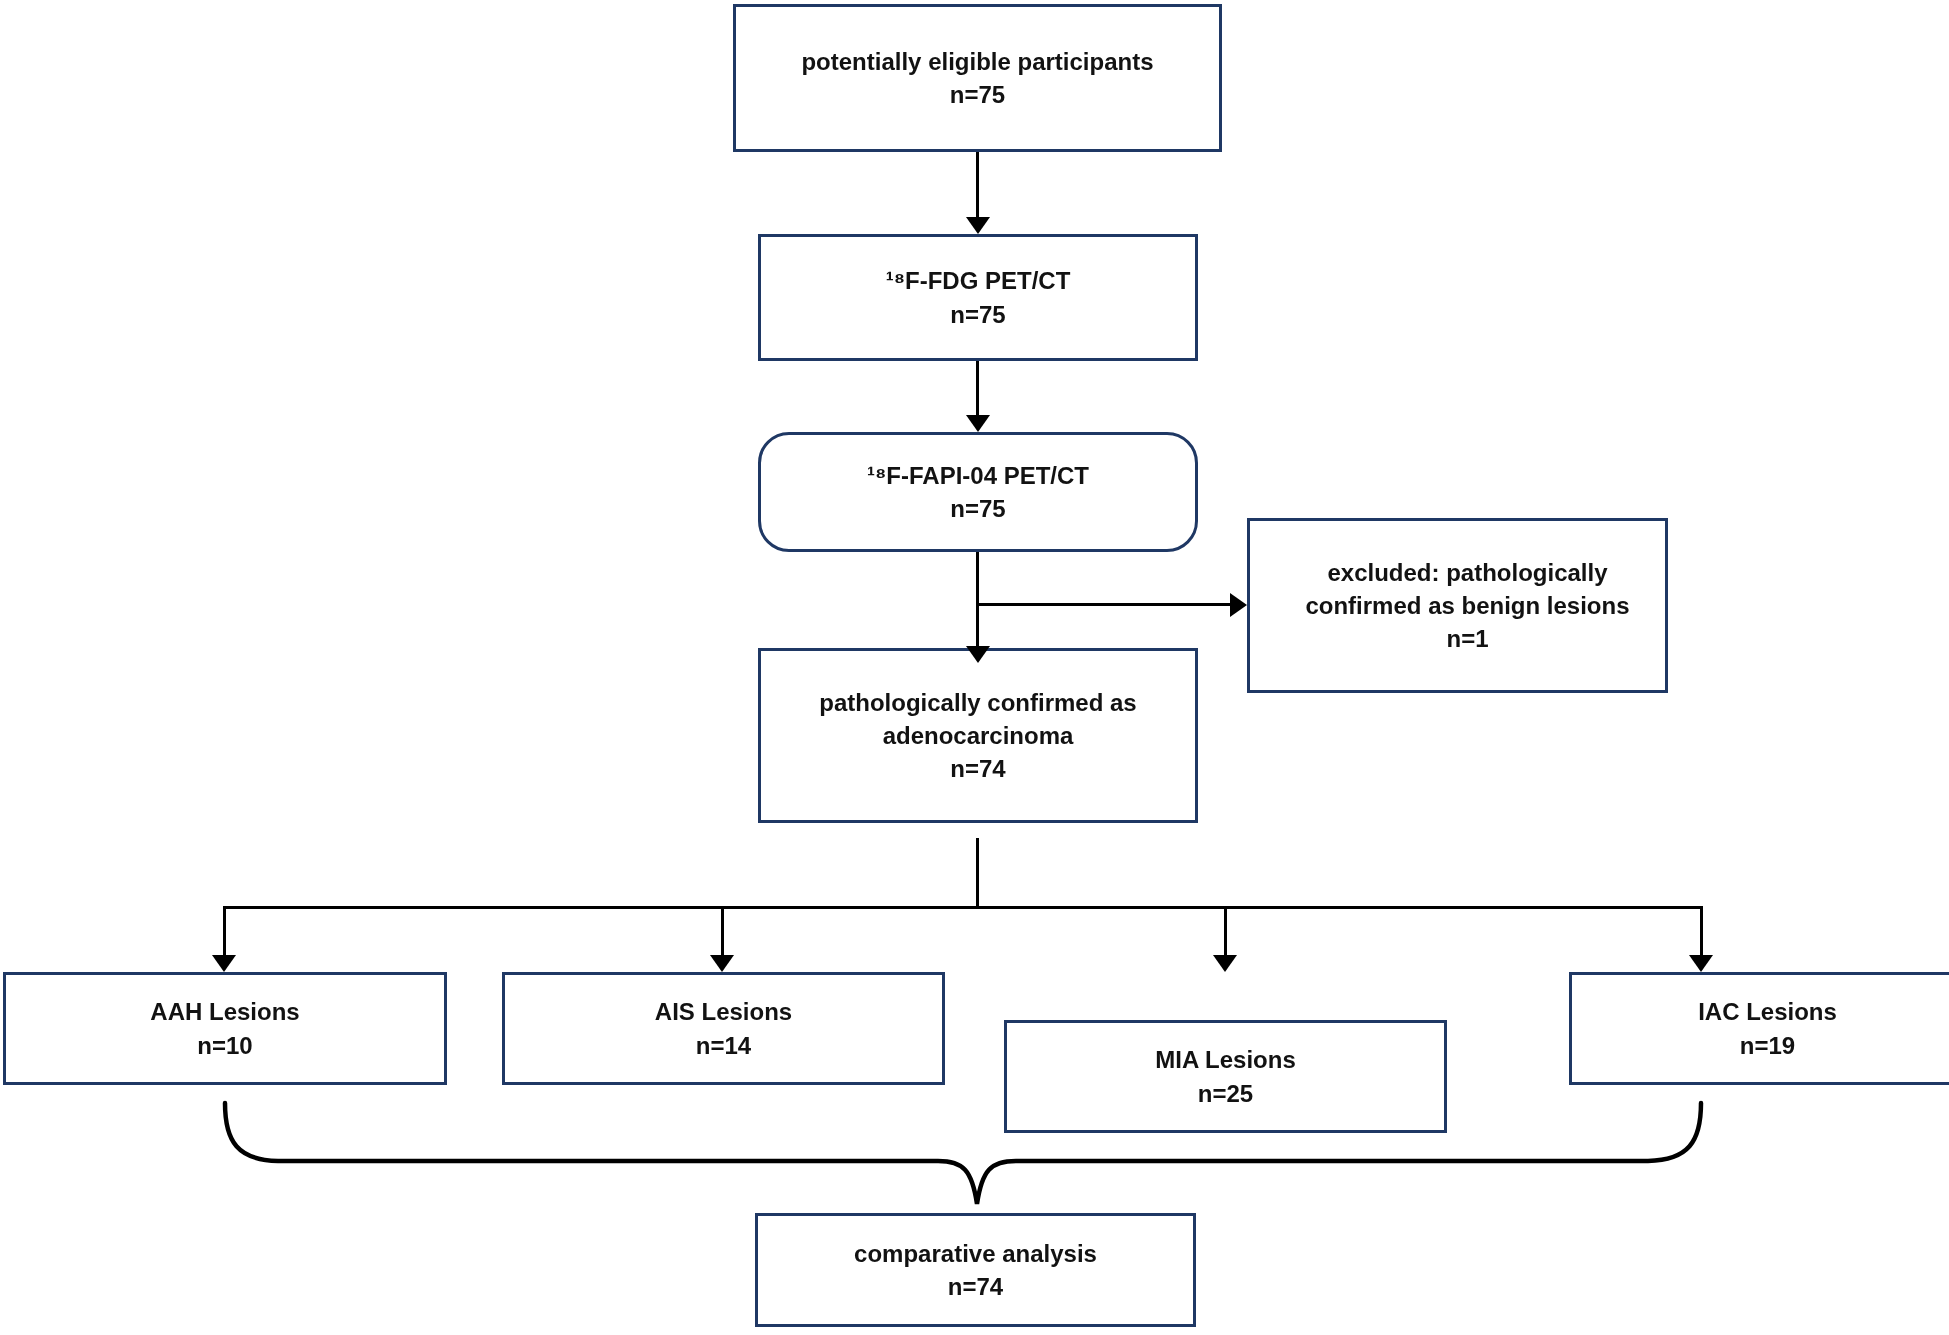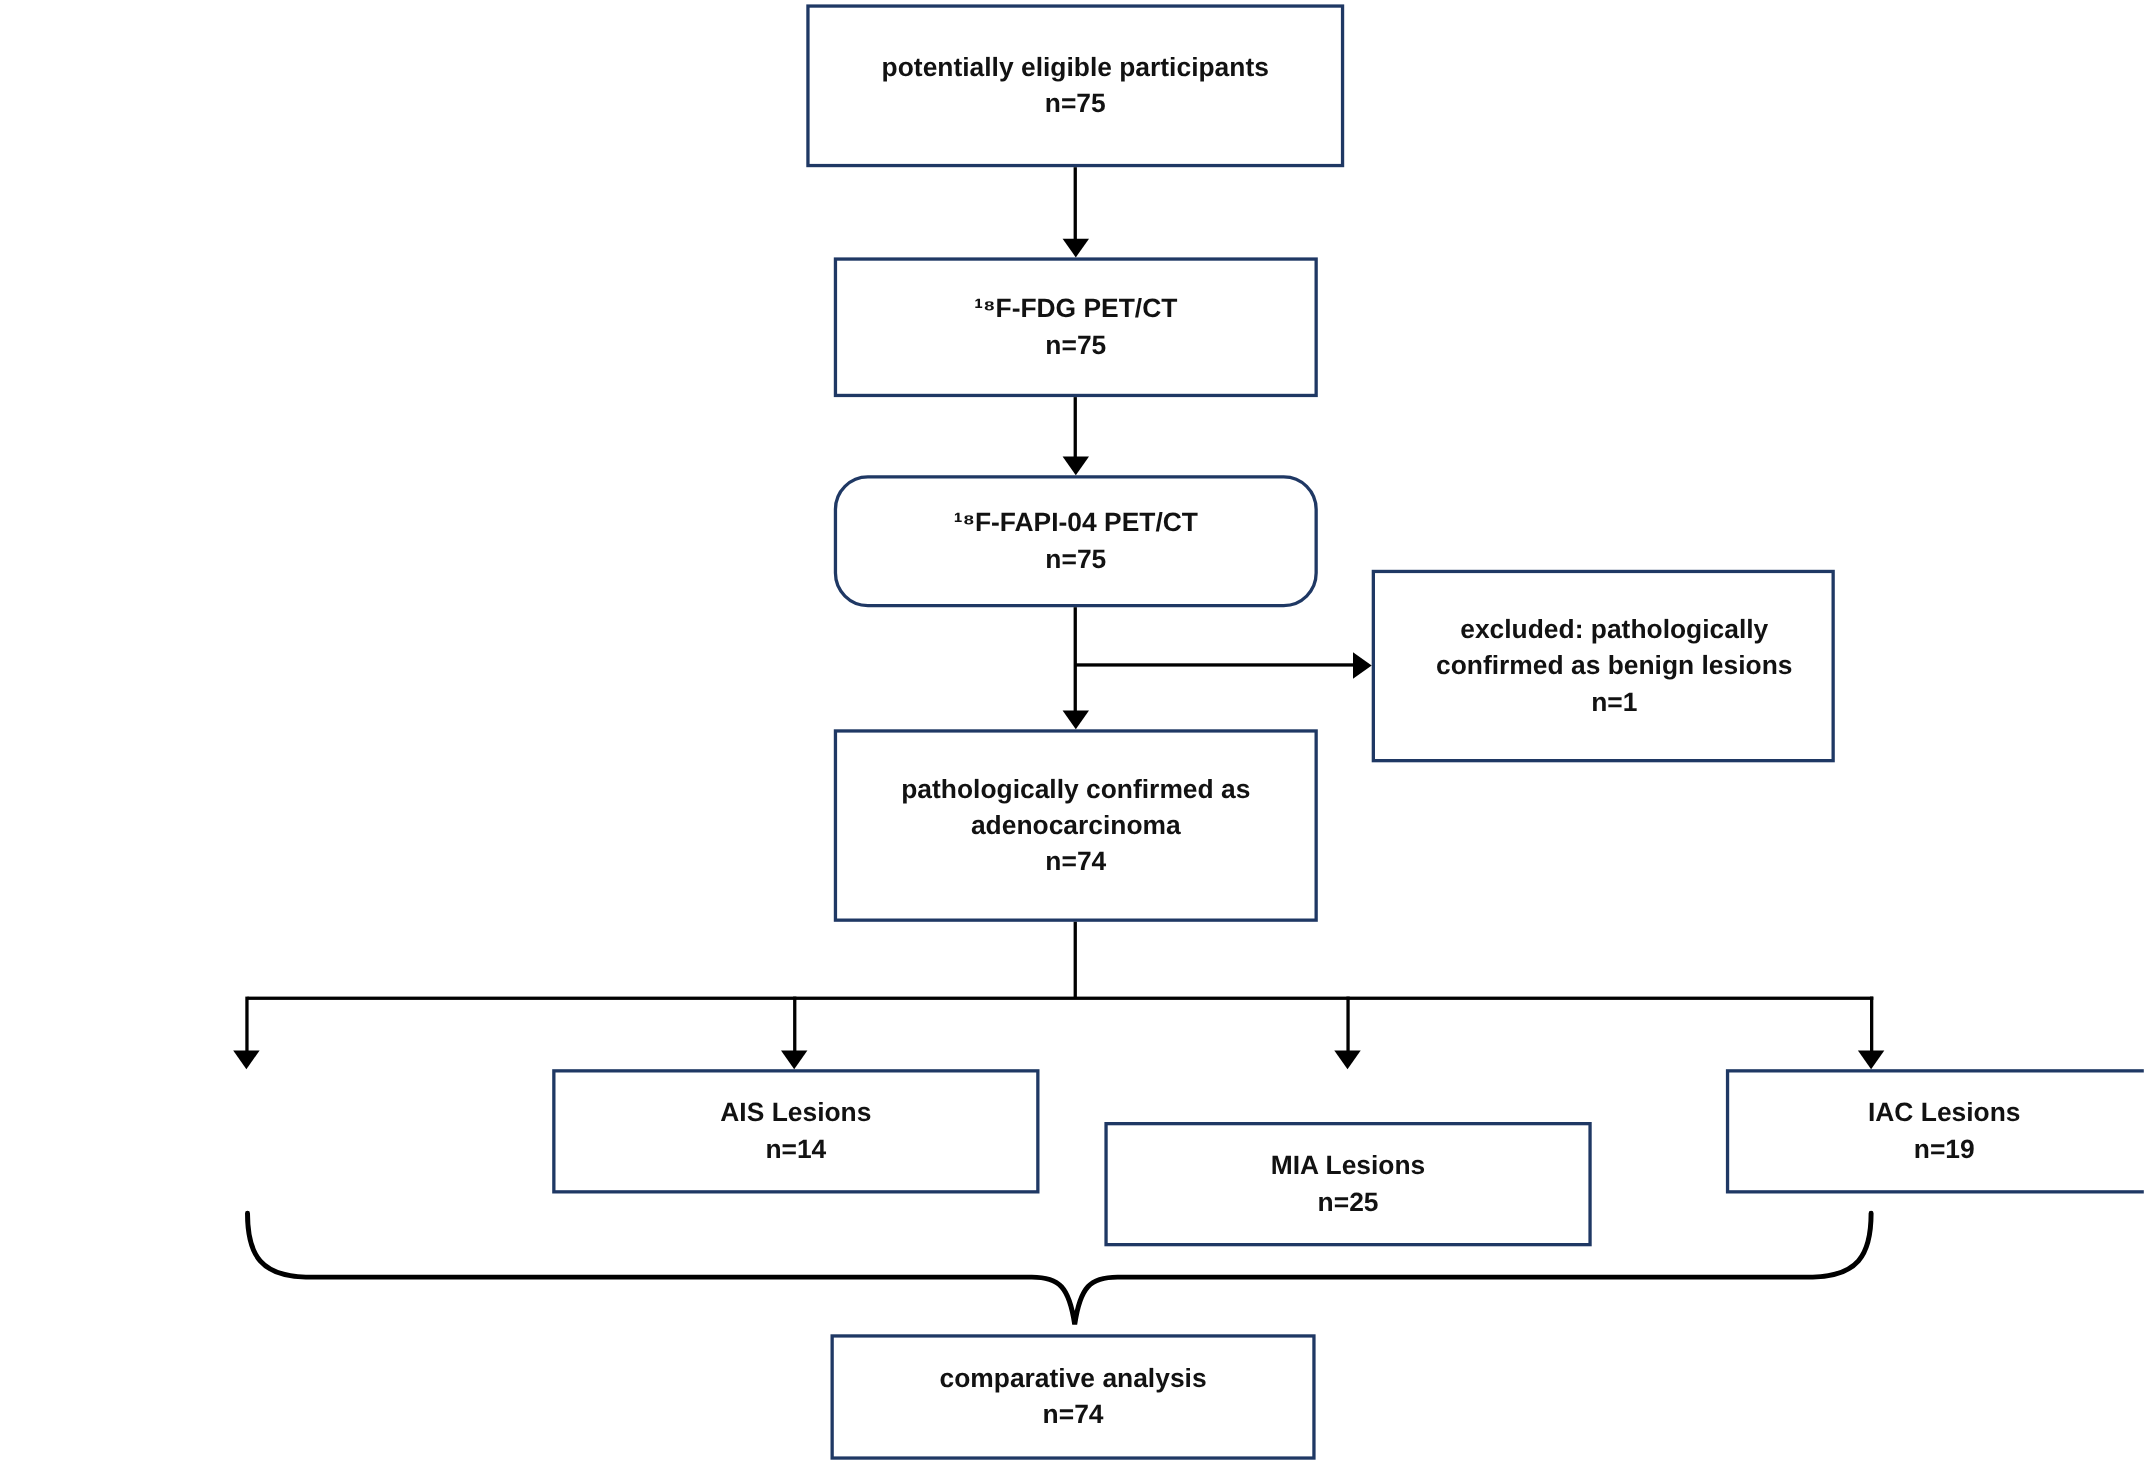--- a/index.html
+++ b/index.html
@@ -41,21 +41,21 @@
     border-bottom:12px solid transparent;
     border-left:17px solid #000;
   }
   .brace-svg{position:absolute;left:0;top:0;pointer-events:none;}
 
   
   #n-eligible   {left:733px;  top:4px;    width:489px; height:148px;}
   #n-fdg        {left:758px;  top:234px;  width:440px; height:127px;}
   #n-fapi       {left:758px;  top:432px;  width:440px; height:120px;border-radius:31px;}
   #n-excluded   {left:1247px; top:518px;  width:421px; height:175px;padding-left:20px;}
-  #n-adeno      {left:758px;  top:663px;  width:440px; height:175px;text-align:center;}
+  #n-adeno      {left:758px;  top:648px;  width:440px; height:175px;text-align:center;}
   #n-aah        {left:3px;    top:972px;  width:444px; height:113px;}
   #n-ais        {left:502px;  top:972px;  width:443px; height:113px;}
   #n-mia        {left:1004px; top:1020px;  width:443px; height:113px;}
   #n-iac        {left:1533px; top:972px;  width:397px; height:113px;margin-left:36px;}
   #n-comparative{left:755px;  top:1213px; width:441px; height:114px;}
 </style>
 </head>
 <body>
 
 <div class="canvas">
@@ -78,20 +78,24 @@
   <div class="node" id="n-excluded">
     <span class="lbl narrow">excluded: pathologically confirmed as benign lesions</span>
     <span class="cnt">n=1</span>
   </div>
 
   <div class="node" id="n-adeno">
     <span class="lbl narrow">pathologically confirmed as adenocarcinoma</span>
     <span class="cnt">n=74</span>
   </div>
 
+  <div class="node" id="n-aah">
+    <span class="lbl">AAH Lesions</span>
+    <span class="cnt">n=10</span>
+  </div>
 
   <div class="node" id="n-ais">
     <span class="lbl">AIS Lesions</span>
     <span class="cnt">n=14</span>
   </div>
 
   <div class="node" id="n-mia">
     <span class="lbl">MIA Lesions</span>
     <span class="cnt">n=25</span>
   </div>

